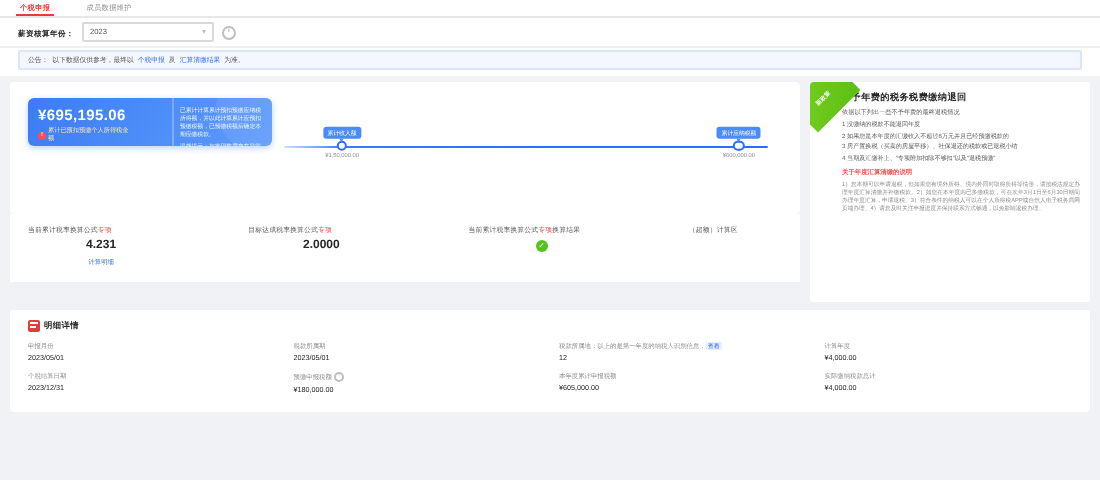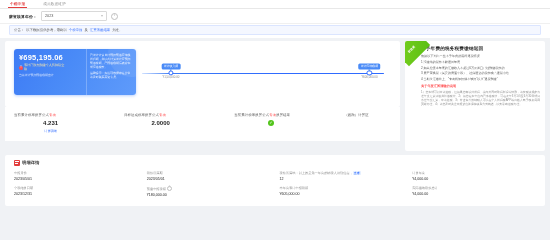--- a/index.html
+++ b/index.html
@@ -59,21 +59,21 @@
   .panel{background:#fff;border-radius:2px;}
 
   
   .summary{
     position:relative;height:62px;padding:4px 0 0 0;overflow:hidden;
   }
   .summary-inner{display:flex;height:100%;}
 
   
   .bluecard{
-    margin:4px 0 0 9px;width:122px;height:46px;border-radius:3px;
+    margin:4px 0 0 9px;width:122px;height:24px;border-radius:3px;
     background:linear-gradient(120deg,#3d7bf5 0%,#4a8bf7 45%,#5f9bfb 100%);
     box-shadow:0 1px 3px rgba(61,123,245,.35);
     display:flex;color:#fff;position:relative;overflow:hidden;gap:15px;
   }
   .bluecard:before{
     content:"";position:absolute;right:-18px;top:-18px;width:46px;height:46px;
     border-radius:50%;background:rgba(255,255,255,.08);
   }
   .bluecard-left{width:52px;padding:5px 0 0 5px;position:relative;z-index:1;}
   .big-amount{font-size:7.5px;font-weight:bold;letter-spacing:.2px;line-height:1;}

